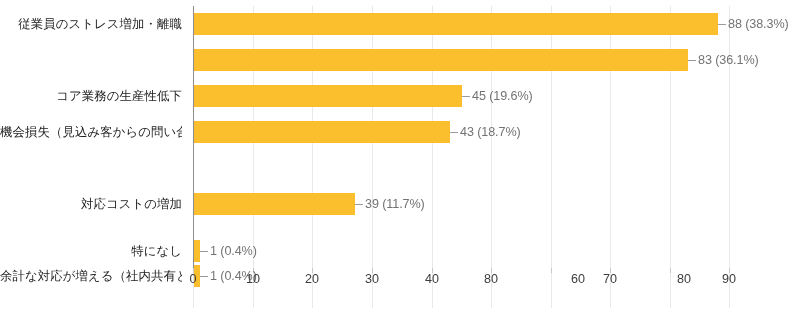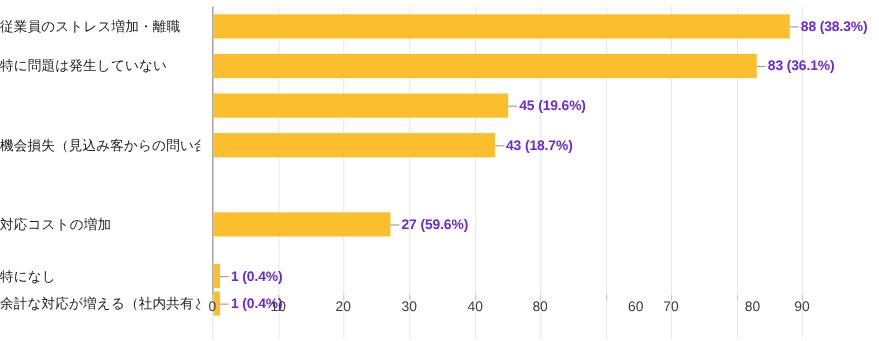--- a/index.html
+++ b/index.html
@@ -51,21 +51,21 @@
     position: absolute;
     left: 0;
     right: 0;
     height: 36px;
   }
 
   .cat-label {
     position: absolute;
     left: 0;
     width: 182px;
-    text-align: left;
+    text-align: right;
     font-size: 12.4px;
     color: #222222;
     white-space: nowrap;
     overflow: hidden;
     text-overflow: clip;
     line-height: 22px;
     letter-spacing: 0.1px;
   }
 
   .bar {
@@ -79,22 +79,22 @@
     position: absolute;
     height: 1px;
     width: 8px;
     background: #9b9b9b;
     top: 11px;
   }
 
   .val-label {
     position: absolute;
     font-size: 12.6px;
-    font-weight: bold;
-    color: #6d28d9;
+    font-weight: normal;
+    color: #737373;
     white-space: nowrap;
     line-height: 22px;
     letter-spacing: -0.1px;
   }
 
   
   .xtick {
     position: absolute;
     top: 272px;
     font-size: 12.6px;
@@ -134,45 +134,45 @@
   <div class="tick-mark" style="left:729px"></div>
 
   <div class="row" style="top:13px">
     <div class="cat-label">従業員のストレス増加・離職</div>
     <div class="bar" style="width:524px"></div>
     <div class="leader" style="left:718px"></div>
     <div class="val-label" style="left:728px">88 (38.3%)</div>
   </div>
 
   <div class="row" style="top:49px">
-    <div class="cat-label">特に問題は発生していない</div>
     <div class="bar" style="width:494px"></div>
     <div class="leader" style="left:688px"></div>
     <div class="val-label" style="left:698px">83 (36.1%)</div>
   </div>
 
   <div class="row" style="top:85px">
+    <div class="cat-label">コア業務の生産性低下</div>
     <div class="bar" style="width:268px"></div>
     <div class="leader" style="left:462px"></div>
     <div class="val-label" style="left:472px">45 (19.6%)</div>
   </div>
 
   <div class="row" style="top:121px">
     <div class="cat-label">機会損失（見込み客からの問い合...</div>
     <div class="bar" style="width:256px"></div>
     <div class="leader" style="left:450px"></div>
     <div class="val-label" style="left:460px">43 (18.7%)</div>
   </div>
 
 
   <div class="row" style="top:193px">
     <div class="cat-label">対応コストの増加</div>
     <div class="bar" style="width:161px"></div>
     <div class="leader" style="left:355px"></div>
-    <div class="val-label" style="left:365px">27 (59.6%)</div>
+    <div class="val-label" style="left:365px">39 (11.7%)</div>
   </div>
 
   <div class="row" style="top:240px">
     <div class="cat-label">特になし</div>
     <div class="bar" style="width:6px"></div>
     <div class="leader" style="left:200px"></div>
     <div class="val-label" style="left:210px">1 (0.4%)</div>
   </div>
 
   <div class="row" style="top:265px">

